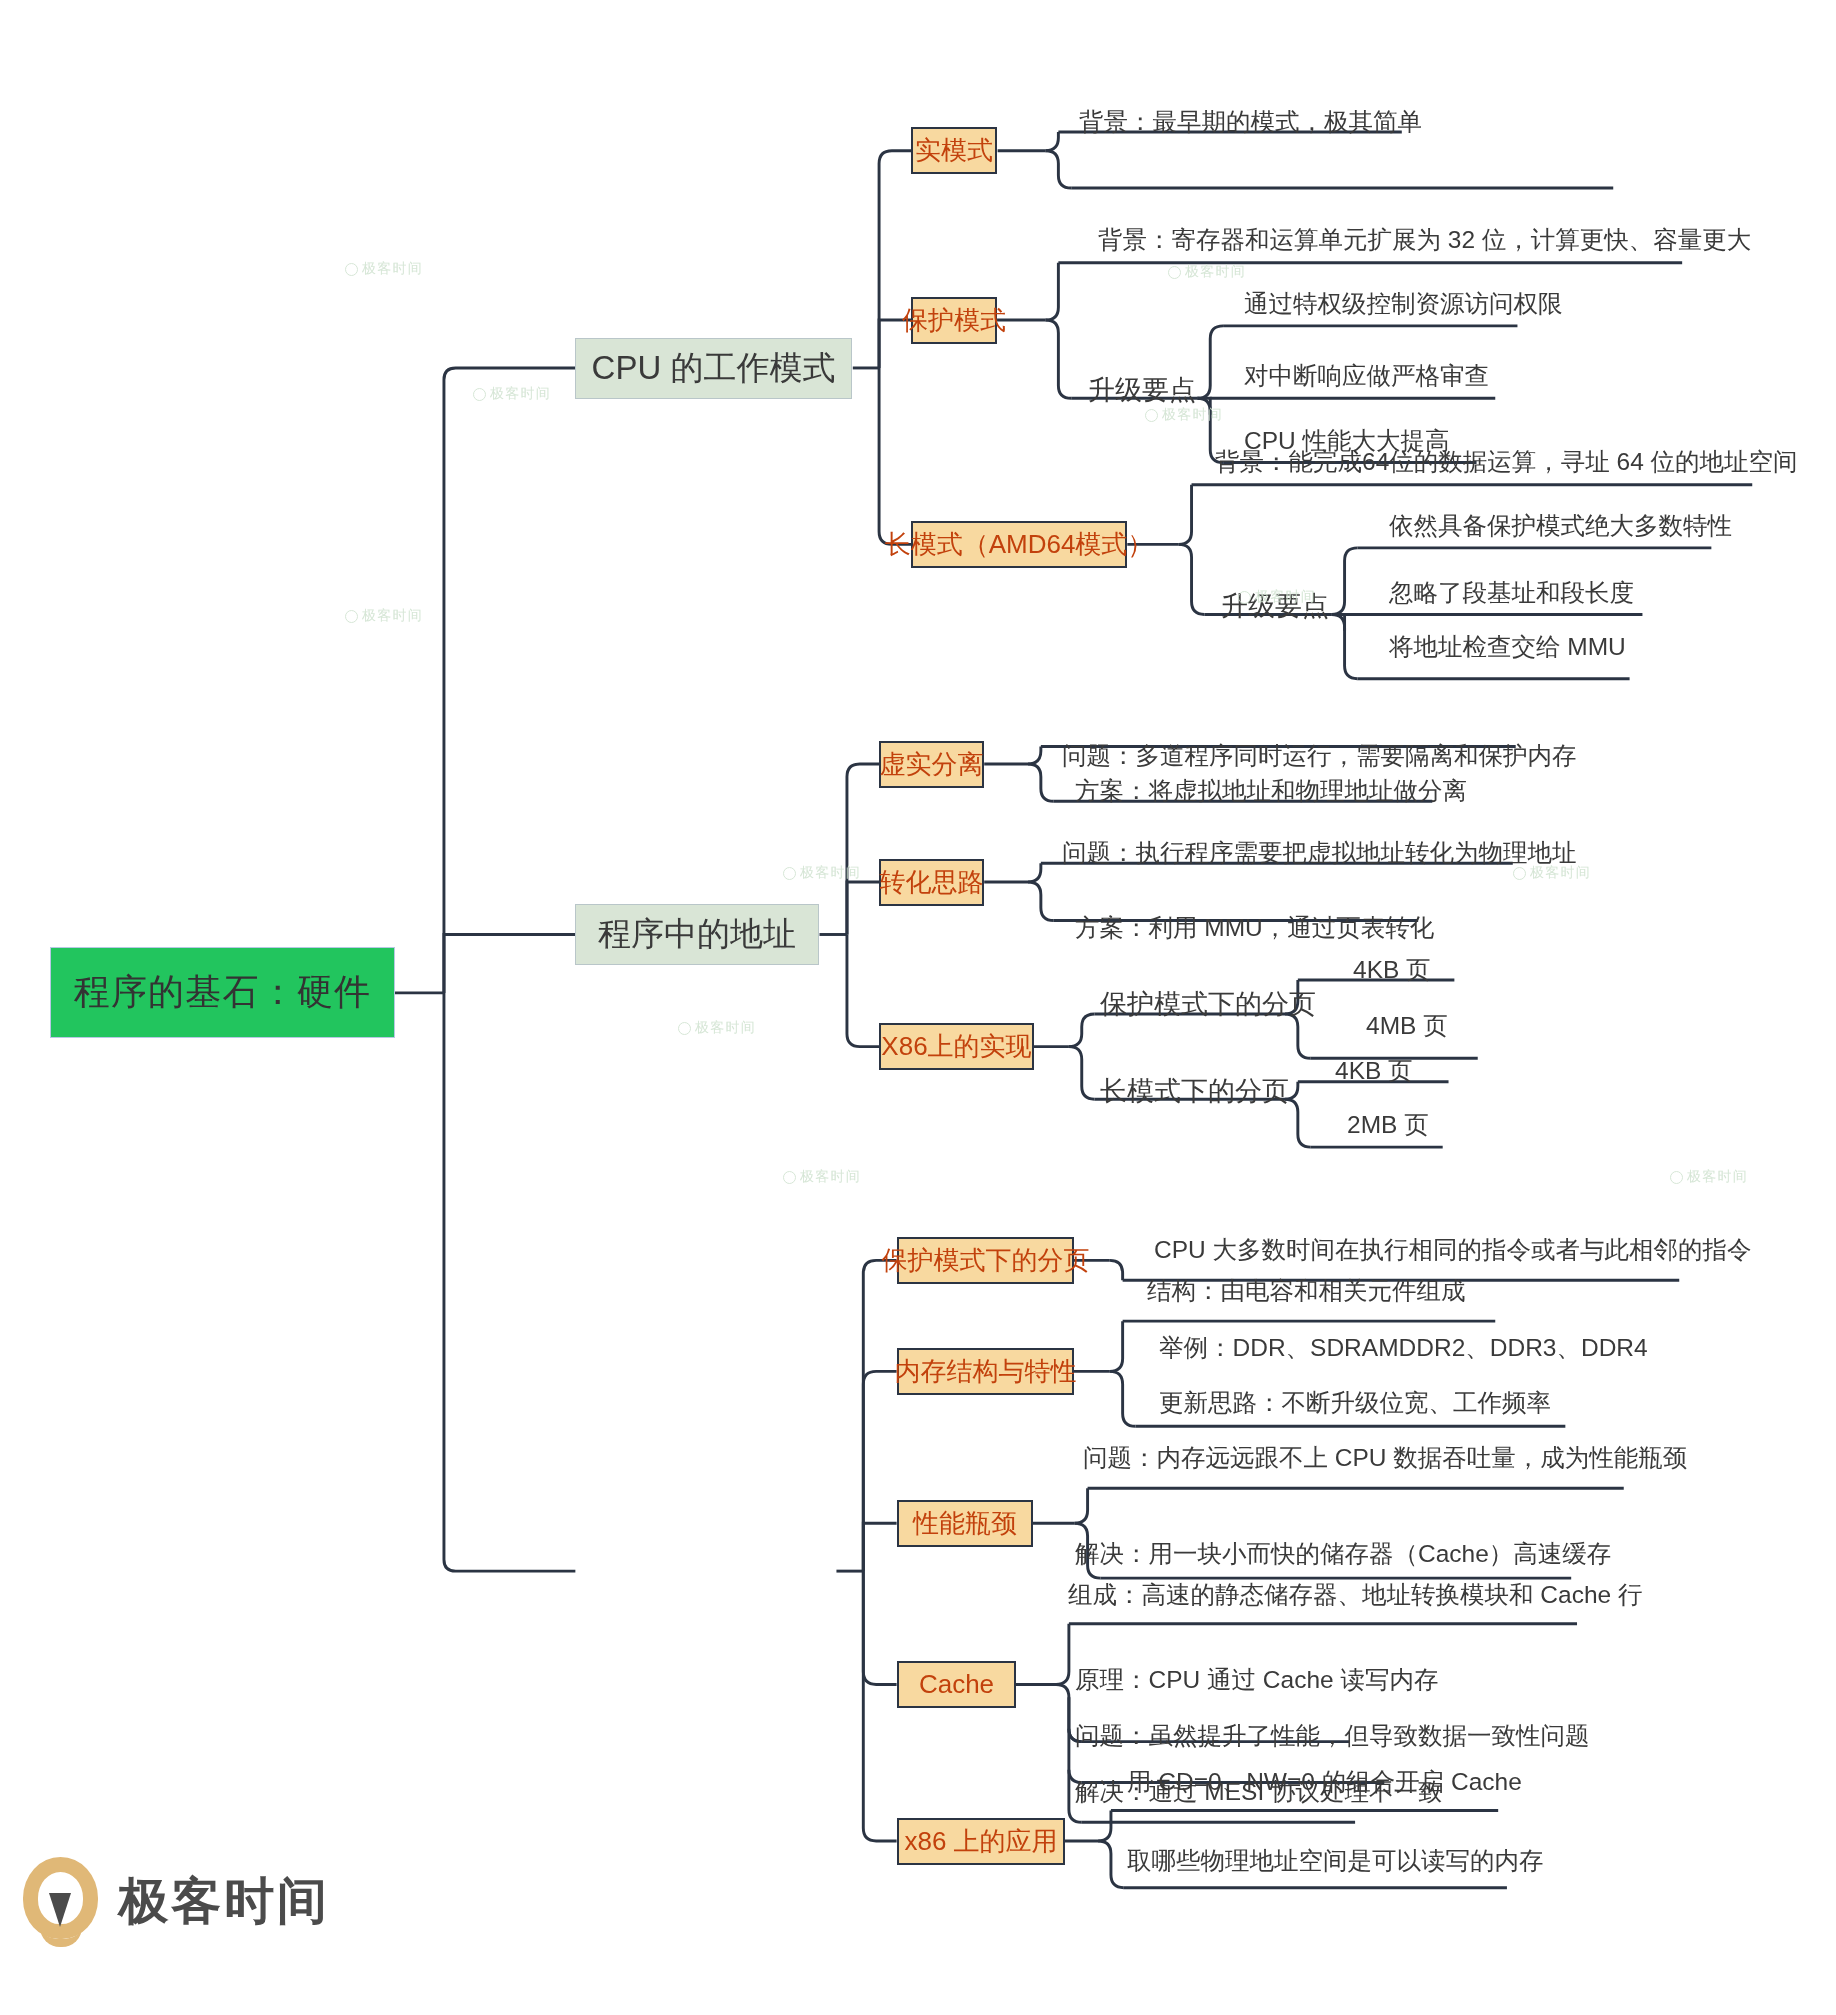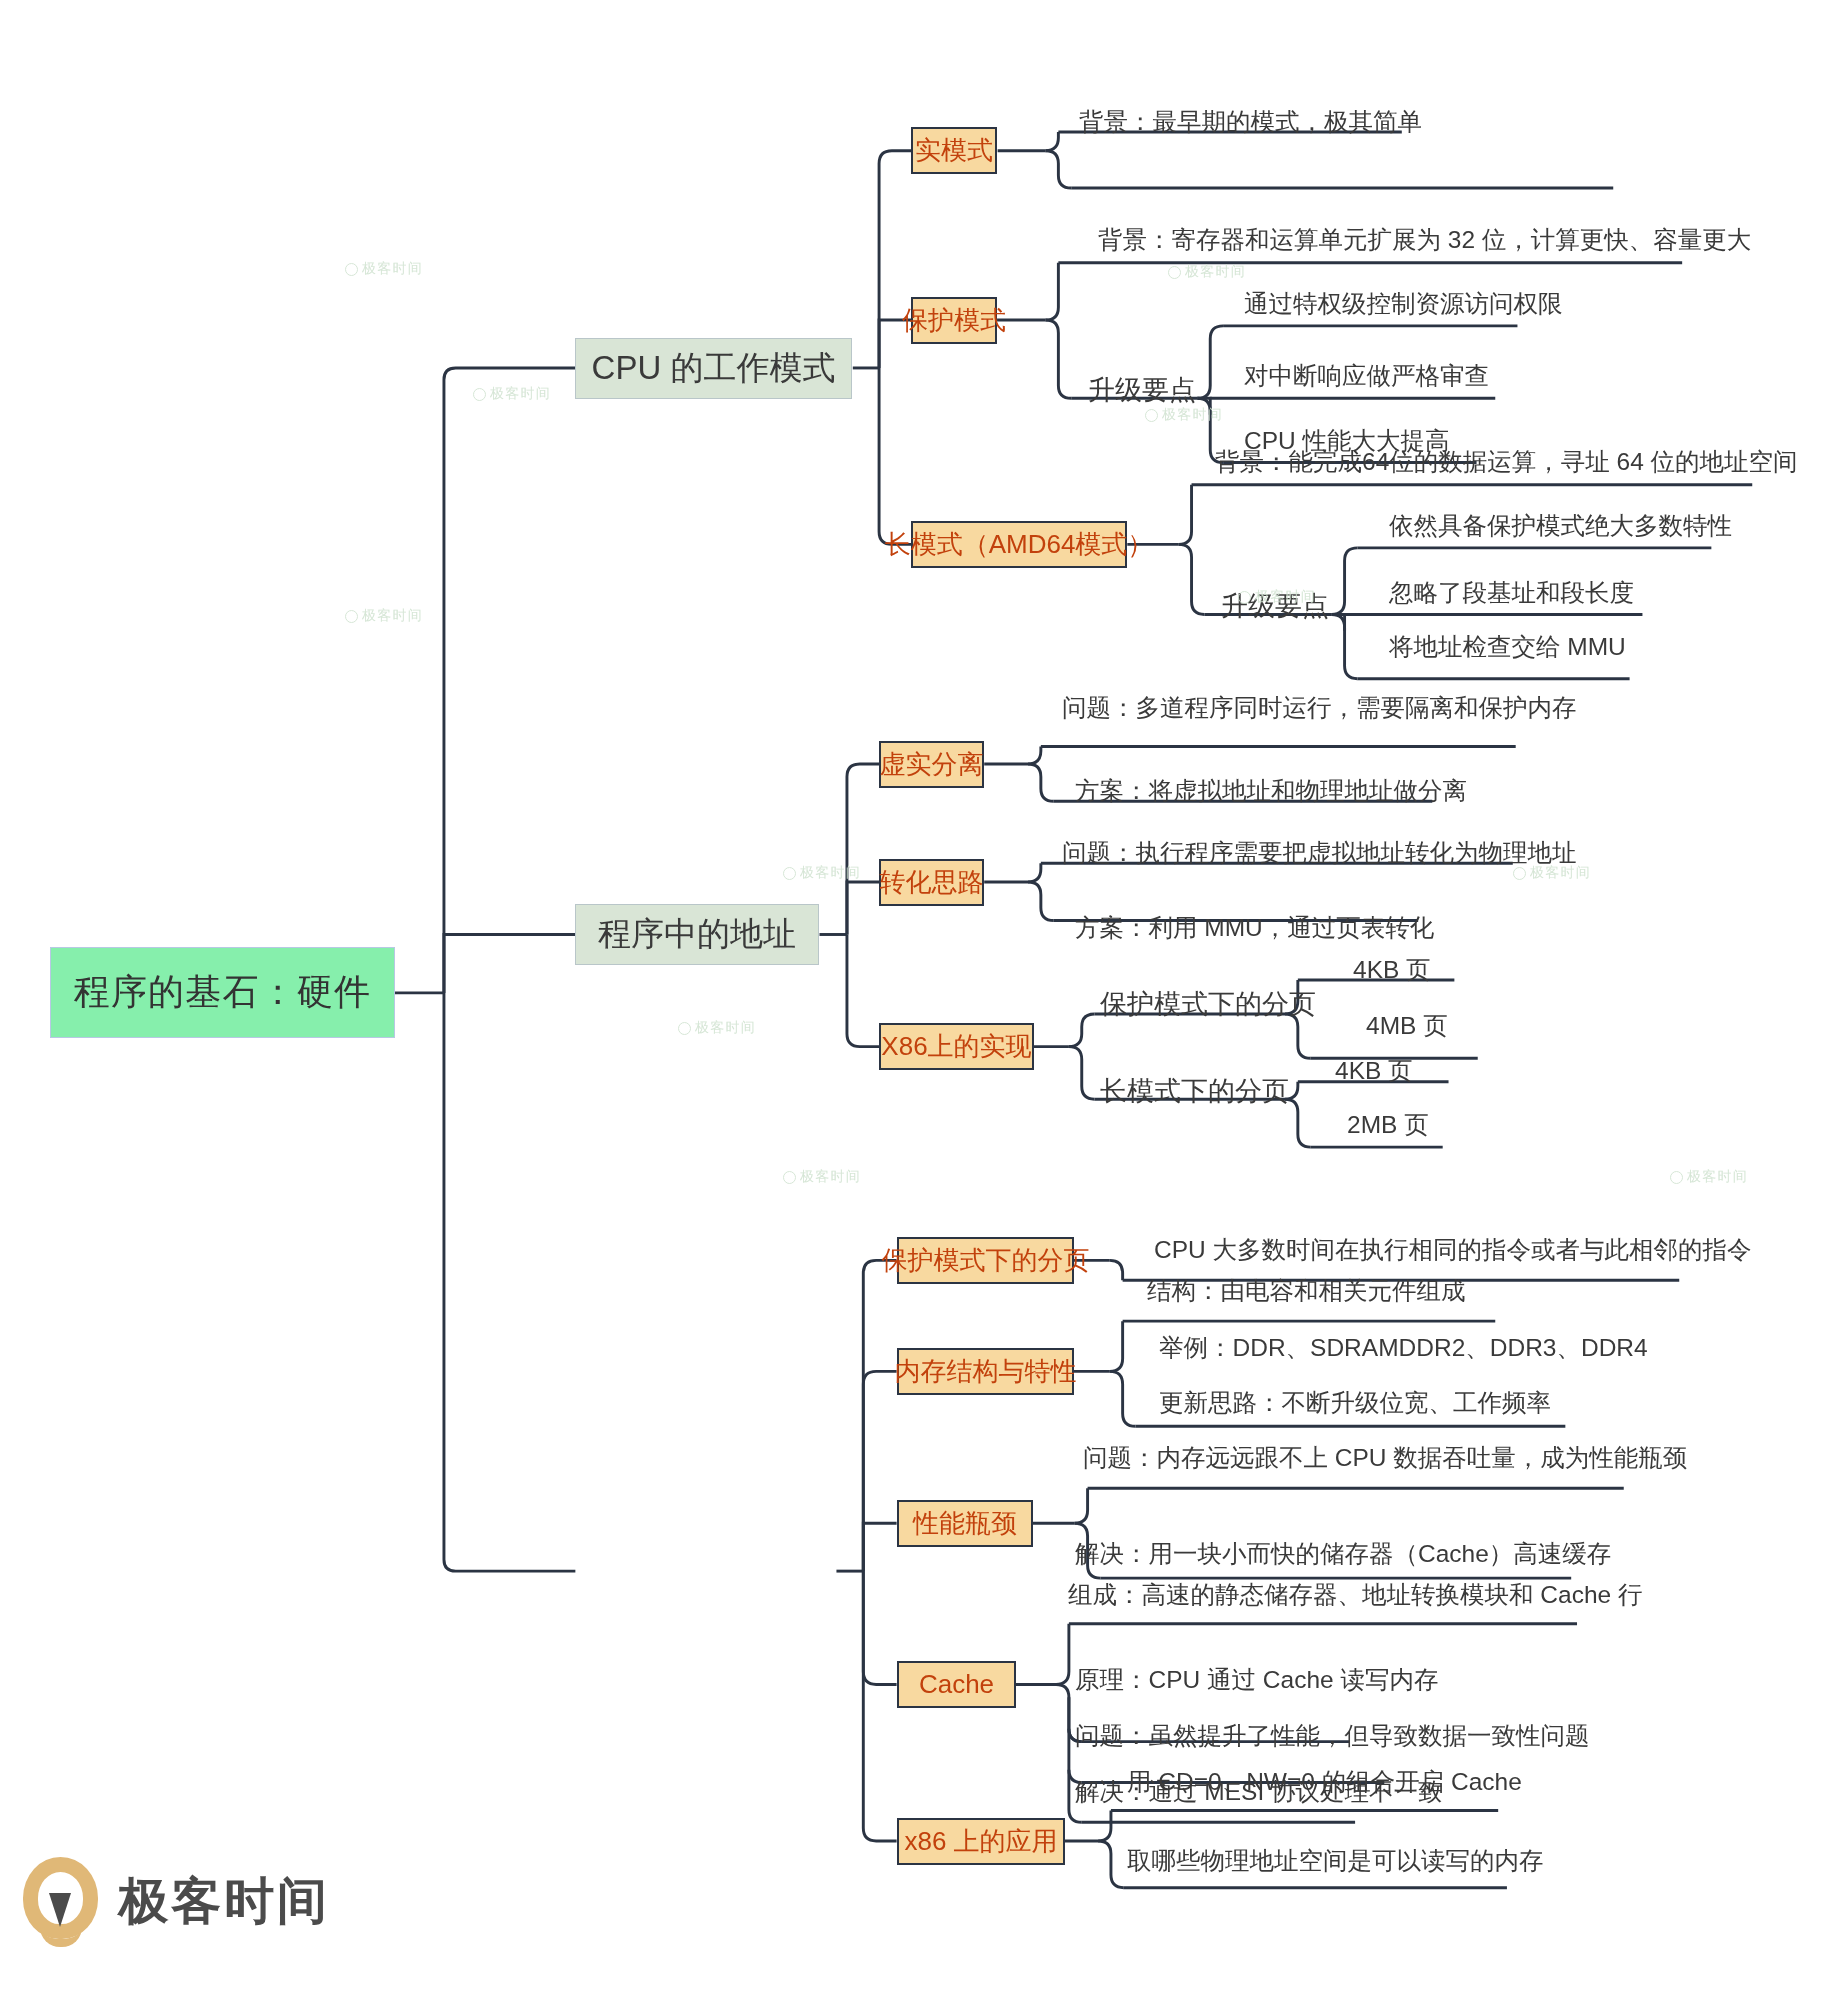--- a/index.html
+++ b/index.html
@@ -2,21 +2,21 @@
 <html style="font-size:9.3px"><head>
 <meta charset="utf-8">
 <style>
   html,body{margin:0;padding:0;background:#fff;}
   body{font-family:"Liberation Sans","DejaVu Sans",sans-serif;}
   #canvas{position:relative;width:1837px;height:2015px;background:#fff;overflow:hidden;}
   svg.links{position:absolute;left:0;top:0;width:1837px;height:2015px;pointer-events:none;}
   svg.links path,svg.links line{fill:none;stroke:#2b3443;stroke-width:5;}
   .node{position:absolute;box-sizing:border-box;display:flex;align-items:center;justify-content:center;
         white-space:nowrap;color:#3a3a3a;}
-  .root{background:#86efac;border:0.6px solid #b8c8e4;font-size:36px;letter-spacing:1.2px;color:#333;}
+  .root{background:#22c55e;border:0.6px solid #b8c8e4;font-size:36px;letter-spacing:1.2px;color:#333;}
   .lvl1{background:#d9e5d6;border:0.6px solid #b9c6c9;font-size:33px;color:#3a3a3a;}
   .lvl2{background:#f8d9a0;border:2.9px solid #2b3443;font-size:26px;color:#c2410c;}
   .leaf{position:absolute;white-space:nowrap;font-size:24.5px;color:#3a3a3a;line-height:1;}
   .plainlabel{position:absolute;white-space:nowrap;font-size:27px;color:#3a3a3a;line-height:1;}
   .wm{position:absolute;font-size:14px;color:#cfe2cf;white-space:nowrap;letter-spacing:1.2px;
       display:flex;align-items:center;gap:4.1px;opacity:.85;}
   .wm .wmo{width:11px;height:11px;border:1.8px solid #cfe2cf;border-radius:50%;display:inline-block;}
   #logo{position:absolute;left:23.4px;top:1857px;display:flex;align-items:center;gap:20px;}
   #logo .mark{position:relative;width:75px;height:88px;}
   #logo .mark .ring{position:absolute;left:0;top:0;width:75px;height:82px;border:15px solid #e0b877;
@@ -182,21 +182,21 @@
   </div>
   <div class="leaf" style="left:1215px;top:450px;">背景：能完成64位的数据运算，寻址 64 位的地址空间</div>
   <div class="plainlabel" style="left:1221px;top:593px;">升级要点</div>
   <div class="leaf" style="left:1389px;top:514px;">依然具备保护模式绝大多数特性</div>
   <div class="leaf" style="left:1389px;top:581px;">忽略了段基址和段长度</div>
   <div class="leaf" style="left:1389px;top:635px;">将地址检查交给 MMU</div>
 
   <div class="node lvl2" style="left:879px;top:741px;width:105px;height:47px;">
     <span>虚实分离</span>
   </div>
-  <div class="leaf" style="left:1062px;top:696px;">问题：多道程序同时运行，需要隔离和保护内存</div>
+  <div class="leaf" style="left:1062px;top:744px;">问题：多道程序同时运行，需要隔离和保护内存</div>
   <div class="leaf" style="left:1075px;top:779px;">方案：将虚拟地址和物理地址做分离</div>
 
   <div class="node lvl2" style="left:879px;top:859px;width:105px;height:47px;">
     <span>转化思路</span>
   </div>
   <div class="leaf" style="left:1062px;top:841px;">问题：执行程序需要把虚拟地址转化为物理地址</div>
   <div class="leaf" style="left:1075px;top:898px;margin-top:18px;">方案：利用 MMU，通过页表转化</div>
 
   <div class="node lvl2" style="left:879px;top:1023px;width:155px;height:47px;">
     <span>X86上的实现</span>

